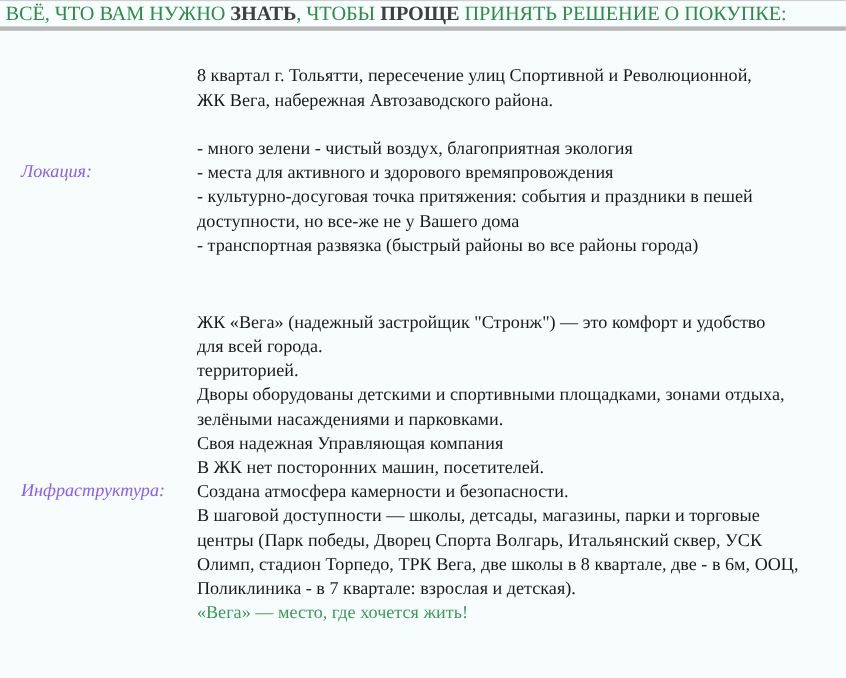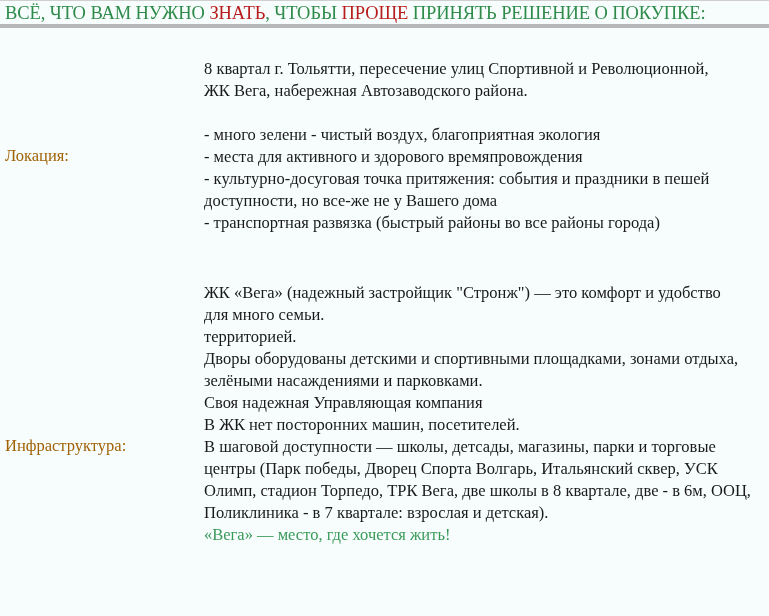--- a/index.html
+++ b/index.html
@@ -29,47 +29,47 @@
     .header-text {
       position: absolute;
       left: 5px;
       top: 2px;
       font-size: 18.5px;
       color: #2e8b4a;
       white-space: nowrap;
       letter-spacing: -0.1px;
     }
     .header-text b {
-      font-weight: normal;
-      color: #b91c1c;
+      font-weight: bold;
+      color: #404040;
     }
     .row {
       position: absolute;
       left: 0;
       width: 769px;
     }
     .label {
       position: absolute;
-      left: 5px;
+      left: 19px;
       font-size: 16.5px;
-      color: #a16207;
+      color: #8b5cf6;
+      font-style: italic;
     }
     .content {
       position: absolute;
       left: 179px;
       width: 585px;
       font-size: 16.5px;
       line-height: 22px;
       color: #1a1a1a;
     }
     .line {
       display: block;
       white-space: nowrap;
       height: 22px;
-      margin-left: 25px;
     }
     .blank {
       display: block;
       height: 22px;
     }
     .green {
       color: #3a9a5a;
     }
   </style>
 </head>
@@ -90,25 +90,26 @@
     <span class="line">- культурно-досуговая точка притяжения: события и праздники в пешей</span>
     <span class="line">доступности, но все-же не у Вашего дома</span>
     <span class="line">- транспортная развязка (быстрый районы во все районы города)</span>
   </div>
 </div>
 
 <div class="row" style="top:282px;">
   <div class="label" style="top:154px;">Инфраструктура:</div>
   <div class="content" style="top:0;">
     <span class="line">ЖК «Вега» (надежный застройщик "Стронж") — это комфорт и удобство</span>
-    <span class="line">для много семьи.</span>
+    <span class="line">для всей города.</span>
     <span class="line">территорией.</span>
     <span class="line">Дворы оборудованы детскими и спортивными площадками, зонами отдыха,</span>
     <span class="line">зелёными насаждениями и парковками.</span>
     <span class="line">Своя надежная Управляющая компания</span>
     <span class="line">В ЖК нет посторонних машин, посетителей.</span>
+    <span class="line">Создана атмосфера камерности и безопасности.</span>
     <span class="line">В шаговой доступности — школы, детсады, магазины, парки и торговые</span>
     <span class="line">центры (Парк победы, Дворец Спорта Волгарь, Итальянский сквер, УСК</span>
     <span class="line">Олимп, стадион Торпедо, ТРК Вега, две школы в 8 квартале, две - в 6м, ООЦ,</span>
     <span class="line">Поликлиника - в 7 квартале: взрослая и детская).</span>
     <span class="line green">«Вега» — место, где хочется жить!</span>
   </div>
 </div>
 
 </body></html>

